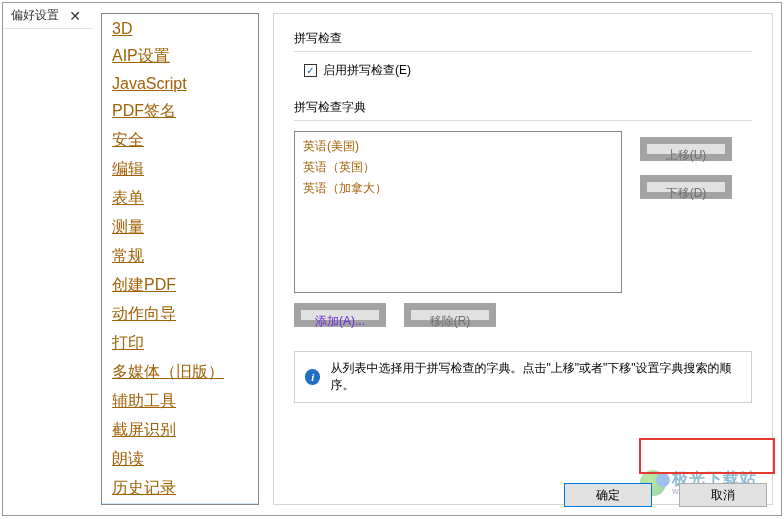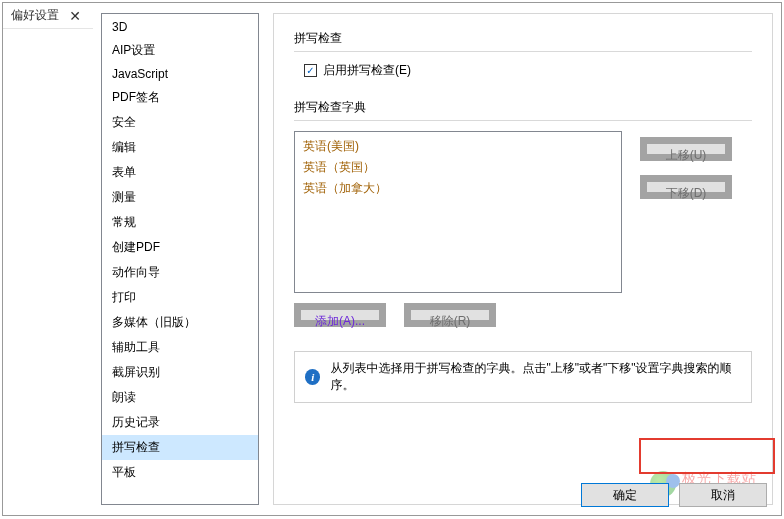--- a/index.html
+++ b/index.html
@@ -59,24 +59,25 @@
     background: #fff;
     overflow-y: auto;
     overflow-x: hidden;
     position: relative;
   }
   .sidebar-inner {
     padding: 2px 0;
   }
   .sidebar-item {
     padding: 4px 10px;
-    font-size: 12px;
-    color: #000000;
+    font-size: 16px;
+    color: #a16207;
     cursor: default;
     white-space: nowrap;
+    text-decoration: underline;
   }
   .sidebar-item.selected {
     background: #cde8ff;
   }
   
   .sidebar::-webkit-scrollbar { width: 17px; }
   .sidebar::-webkit-scrollbar-track { background: #f0f0f0; }
   .sidebar::-webkit-scrollbar-thumb { background: #c2c2c2; border: 1px solid #a0a0a0; }
   .sidebar::-webkit-scrollbar-button { background: #f0f0f0; height: 17px; border: 1px solid #c0c0c0; }
 
@@ -184,21 +185,21 @@
     font-family: Georgia, serif;
     font-style: italic;
   }
 
   
   .bottom-bar {
     position: absolute;
     right: 14px;
     bottom: 8px;
     display: flex;
-    gap: 10px;
+    gap: 27px;
   }
   .bottom-bar .btn {
     width: 88px;
     height: 24px;
     color: #000;
     background: #e1e1e1;
     border: 1px solid #adadad;
   }
   .bottom-bar .btn.primary {
     border: 1px solid #0078d7;
@@ -230,21 +231,21 @@
   }
   .wm-logo::after {
     content: "";
     position: absolute;
     right: -4px; top: 3px;
     width: 14px; height: 14px;
     border-radius: 50%;
     background: #2b74d6;
   }
   .wm-text { display: flex; flex-direction: column; line-height: 1.1; }
-  .wm-text .cn { font-size: 14px; color: #ef4444; font-weight: 400; letter-spacing: 1px; }
+  .wm-text .cn { font-size: 16px; color: #0369a1; font-weight: 700; letter-spacing: 1px; }
   .wm-text .en { font-size: 9px; color: #2a4a6f; }
 </style>
 </head>
 <body>
 
 <div class="window">
 
   <div class="titlebar">
     <span>偏好设置</span>
     <span class="spacer"></span>

